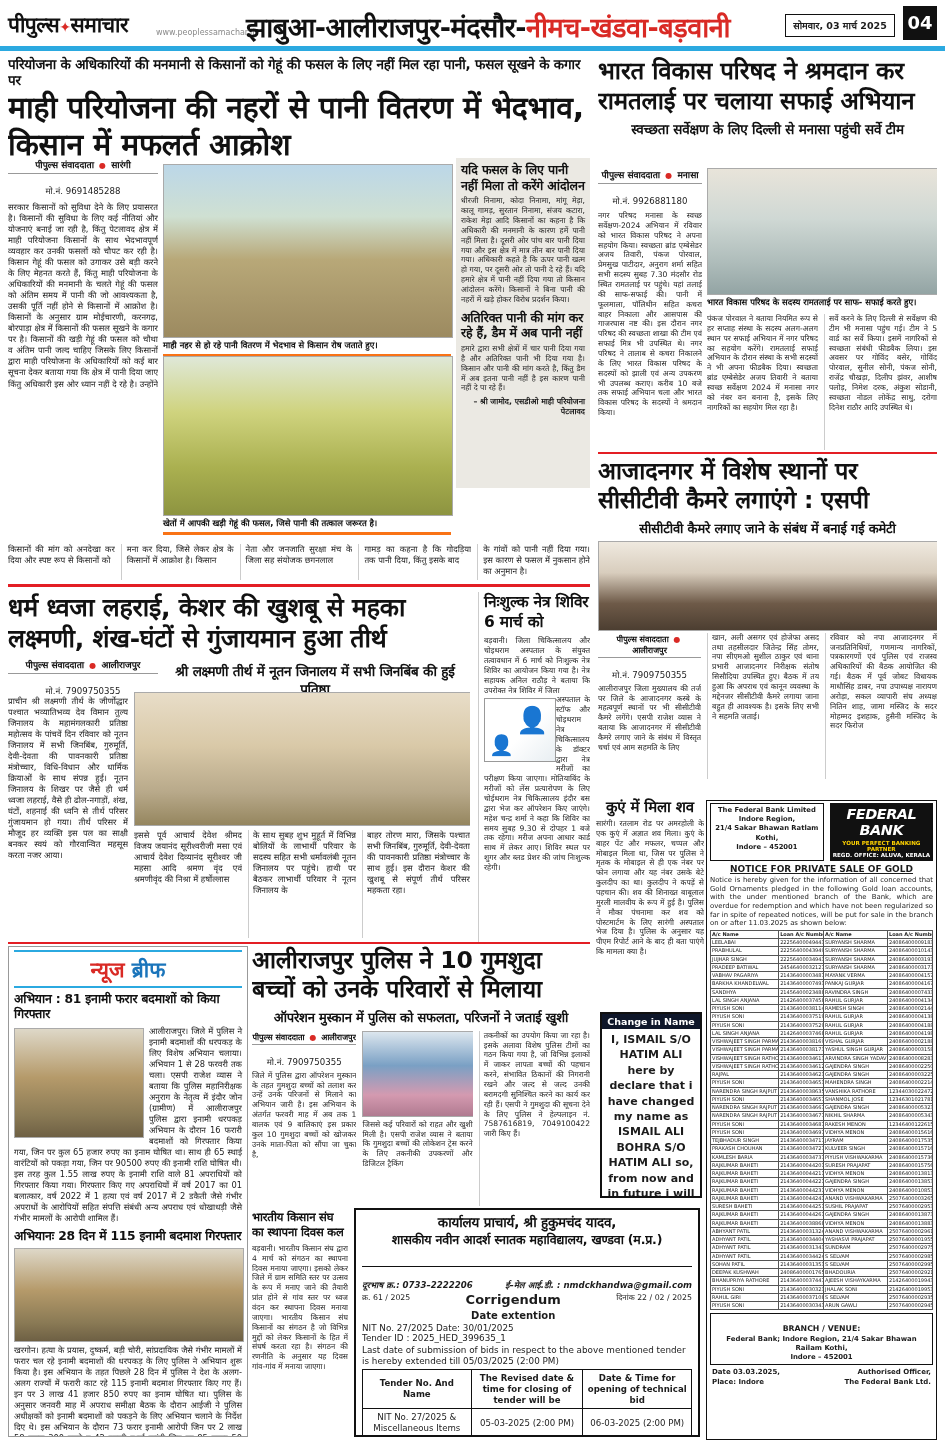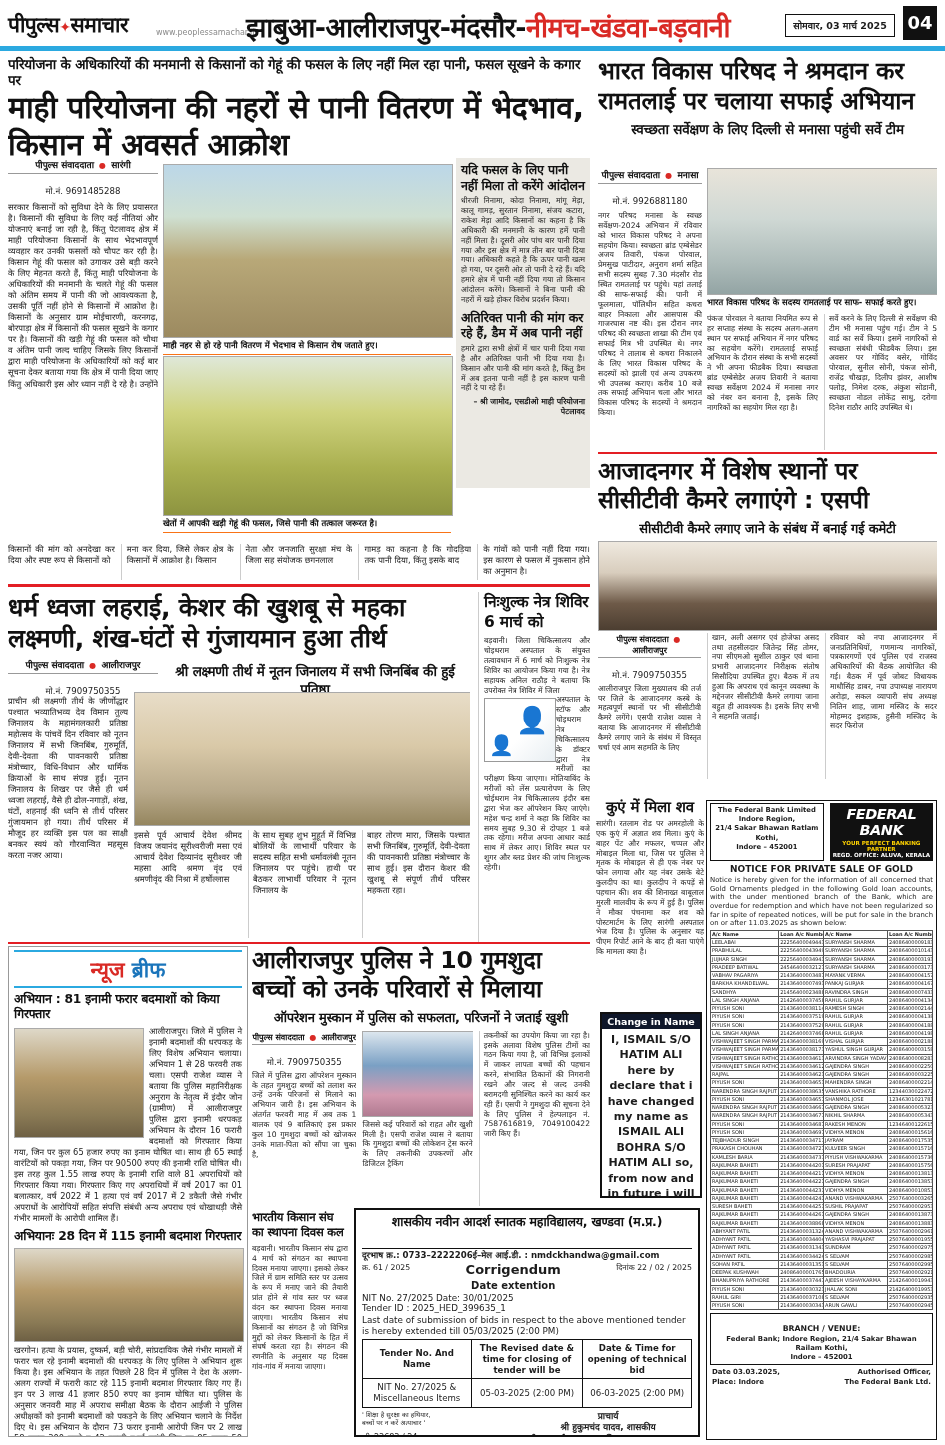--- a/index.html
+++ b/index.html
@@ -5,21 +5,21 @@
   html,body{margin:0;padding:0;background:#ffffff;}
   .page{position:relative;width:945px;height:1445px;background:#fff;overflow:hidden;
         font-family:"DejaVu Sans","Liberation Sans",sans-serif;color:#1c1c1c;}
   .abs{position:absolute;}
   .b{font-weight:bold;}
   .ctr{text-align:center;}
   .pre{white-space:pre-line;}
   .clip{overflow:hidden;}
   .body8{font-size:8.3px;line-height:1.33;text-align:justify;color:#1d1d1d;}
   .body7{font-size:7.6px;line-height:1.3;text-align:justify;color:#1d1d1d;}
-  .cap{font-size:8.4px;font-weight:bold;line-height:1.25;color:#111;border-bottom:1px solid #f97316;padding:2px 0 3px;}
+  .cap{font-size:8.4px;font-weight:bold;line-height:1.25;color:#111;border-bottom:3px solid #f97316;padding:2px 0 3px;}
   .byline{font-size:9px;font-weight:bold;text-align:center;color:#111;}
   .byline .dot{color:#d92a25;font-size:8px;padding:0 2px;}
   .phone{font-size:8.6px;text-align:center;color:#222;margin-top:11px;}
   .hl{color:#111;font-weight:bold;letter-spacing:-0.2px;}
   .redline{background:#e31e24;height:3px;}
   .photo{background:linear-gradient(180deg,#bcd7e8 0%,#cfe0d2 30%,#b8a878 55%,#9c8a60 100%);}
   .photo2{background:linear-gradient(180deg,#dfe8d8 0%,#cfd37e 35%,#aab050 70%,#8d9440 100%);}
   .photo3{background:linear-gradient(180deg,#e8e4da 0%,#cfd8d4 40%,#aebcba 75%,#93a4a4 100%);}
   .photo4{background:linear-gradient(180deg,#efe9df 0%,#d8cdbd 35%,#6e5a48 70%,#4c3e31 100%);}
   .photo5{background:linear-gradient(180deg,#e8ddc8 0%,#d9c9a8 40%,#b8a98a 75%,#95865f 100%);}
@@ -47,21 +47,21 @@
     <div class="abs ctr" style="left:235px;top:2px;width:490px;font-size:27px;font-weight:bold;letter-spacing:-0.5px;">
       <span style="color:#111;">झाबुआ-आलीराजपुर-मंदसौर-</span><span style="color:#d92a25;">नीमच-खंडवा-बड़वानी</span>
     </div>
     <div class="abs ctr" style="right:42px;top:8px;width:108px;border:1px solid #111;font-size:9.5px;font-weight:bold;padding:4px 0;">सोमवार, 03 मार्च 2025</div>
     <div class="abs ctr" style="right:0;top:0;width:34px;height:34px;background:#111;color:#fff;font-size:18px;font-weight:bold;line-height:34px;">04</div>
   </div>
   <div class="abs" style="left:0;top:46px;width:945px;height:5px;background:#2ba9e0;"></div>
 
   <div class="abs clip" style="left:8px;top:56px;width:582px;height:532px;">
     <div class="hl" style="font-size:13.5px;line-height:1.2;">परियोजना के अधिकारियों की मनमानी से किसानों को गेहूं की फसल के लिए नहीं मिल रहा पानी, फसल सूखने के कगार पर</div>
-    <div class="hl" style="font-size:30px;line-height:1.22;margin-top:2px;">माही परियोजना की नहरों से पानी वितरण में भेदभाव, किसान में अवसर्त आक्रोश</div>
+    <div class="hl" style="font-size:30px;line-height:1.22;margin-top:2px;">माही परियोजना की नहरों से पानी वितरण में भेदभाव, किसान में मफलर्त आक्रोश</div>
 
     <div class="abs clip" style="left:0;top:102px;width:150px;height:380px;">
       <div class="byline" style="border-bottom:1px solid #999;padding-bottom:2px;">
         <span>पीपुल्स संवाददाता</span> <span class="dot">●</span> <span>सारंगी</span>
       </div>
       <div class="phone">मो.नं. 9691485288</div>
       <div class="body8" style="margin-top:5px;">सरकार किसानों को सुविधा देने के लिए प्रयासरत है। किसानों की सुविधा के लिए कई नीतियां और योजनाएं बनाई जा रही है, किंतु पेटलावद क्षेत्र में माही परियोजना किसानों के साथ भेदभावपूर्ण व्यवहार कर उनकी फसलों को चौपट कर रही है। किसान गेहूं की फसल को उगाकर उसे बड़ी करने के लिए मेहनत करते हैं, किंतु माही परियोजना के अधिकारियों की मनमानी के चलते गेहूं की फसल को अंतिम समय में पानी की जो आवश्यकता है, उसकी पूर्ति नहीं होने से किसानों में आक्रोश है। किसानों के अनुसार ग्राम मोईचारणी, करनगढ़, बोरपाड़ा क्षेत्र में किसानों की फसल सूखने के कगार पर है। किसानों की खड़ी गेहूं की फसल को चौथा व अंतिम पानी जल्द चाहिए जिसके लिए किसानों द्वारा माही परियोजना के अधिकारियों को कई बार सूचना देकर बताया गया कि क्षेत्र में पानी दिया जाए किंतु अधिकारी इस ओर ध्यान नहीं दे रहे है। उन्होंने</div>
     </div>
 
     <div class="abs" style="left:155px;top:108px;width:288px;height:172px;">
@@ -189,22 +189,23 @@
       <div class="clip body7" style="width:108px;border-left:1px solid #ccc;padding-left:4px;">तकनीकों का उपयोग किया जा रहा है। इसके अलावा विशेष पुलिस टीमों का गठन किया गया है, जो विभिन्न इलाकों में जाकर लापता बच्चों की पहचान करने, संभावित ठिकानों की निगरानी रखने और जल्द से जल्द उनकी बरामदगी सुनिश्चित करने का कार्य कर रही हैं। एसपी ने गुमशुदा की सूचना देने के लिए पुलिस ने हेल्पलाइन नं. 7587616819, 7049100422 जारी किए हैं।</div>
     </div>
   </div>
 
   <div class="abs clip" style="left:252px;top:1210px;width:96px;height:227px;">
     <div class="hl" style="font-size:11.5px;line-height:1.3;">भारतीय किसान संघ का स्थापना दिवस कल</div>
     <div class="body7" style="margin-top:4px;">बड़वानी। भारतीय किसान संघ द्वारा 4 मार्च को संगठन का स्थापना दिवस मनाया जाएगा। इसको लेकर जिले में ग्राम समिति स्तर पर उत्सव के रूप में मनाए जाने की तैयारी प्रांत होने से गांव स्तर पर ध्वज वंदन कर स्थापना दिवस मनाया जाएगा। भारतीय किसान संघ किसानों का संगठन है जो विभिन्न मुद्दों को लेकर किसानों के हित में संघर्ष करता रहा है। संगठन की रणनीति के अनुसार यह दिवस गांव-गांव में मनाया जाएगा।</div>
   </div>
 
   <div class="abs clip" style="left:354px;top:1208px;width:346px;height:229px;border:2px solid #111;box-sizing:border-box;padding:3px 6px;">
+    <div class="hl ctr" style="font-size:13.5px;">कार्यालय प्राचार्य, श्री हुकुमचंद यादव,</div>
     <div class="hl ctr" style="font-size:12.5px;border-bottom:1px solid #111;padding-bottom:18px;">शासकीय नवीन आदर्श स्नातक महाविद्यालय, खण्डवा (म.प्र.)</div>
-    <div style="display:flex;margin-top:0;">
+    <div style="display:flex;justify-content:space-between;margin-top:12px;font-style:italic;">
       <span class="b" style="font-size:8.6px;">दूरभाष क्र.: 0733–2222206</span>
       <span class="b" style="font-size:8.6px;">ई–मेल आई.डी. : nmdckhandwa@gmail.com</span>
     </div>
     <div style="display:flex;justify-content:space-between;align-items:flex-start;margin-top:1px;">
       <span style="font-size:7.8px;">क्र. 61 / 2025</span>
       <span class="b ctr" style="font-size:13px;">
         <span>Corrigendum</span><br>
         <span style="font-size:10px;">Date extention</span>
       </span>
       <span style="font-size:7.8px;">दिनांक  22 / 02 / 2025</span>
@@ -253,21 +254,21 @@
       <div class="pre b ctr" style="width:116px;border:1px solid #111;font-size:6.8px;line-height:1.35;padding:2px 1px;">The Federal Bank Limited
 Indore Region,
 21/4 Sakar Bhawan Ratlam Kothi,
 Indore – 452001</div>
       <div class="ctr" style="width:107px;background:#111;color:#fff;padding:3px 1px;">
         <div class="b" style="font-size:14.5px;font-style:italic;letter-spacing:-0.5px;">FEDERAL BANK</div>
         <div style="font-size:5.6px;color:#ffd200;font-weight:bold;margin-top:2px;">YOUR PERFECT BANKING PARTNER</div>
         <div style="font-size:5.6px;color:#fff;font-weight:bold;">REGD. OFFICE: ALUVA, KERALA</div>
       </div>
     </div>
-    <div class="b ctr" style="font-size:9px;margin-top:3px;">NOTICE FOR PRIVATE SALE OF GOLD</div>
+    <div class="b ctr" style="font-size:9px;text-decoration:underline;margin-top:3px;">NOTICE FOR PRIVATE SALE OF GOLD</div>
     <div style="font-size:6.9px;line-height:1.25;text-align:justify;margin-top:2px;">Notice is hereby given for the information of all concerned that Gold Ornaments pledged in the following Gold loan accounts, with the under mentioned branch of the Bank, which are overdue for redemption and which have not been regularized so far in spite of repeated notices, will be put for sale in the branch on or after 11.03.2025 as shown below:</div>
     <table class="fed-table" style="width:100%;margin-top:2px;table-layout:fixed;">
       <tbody>
           <tr style="font-weight:bold;">
         <td style="width:31%;">A/c Name</td>
         <td style="width:20%;">Loan A/c Number</td>
         <td style="width:29%;">A/c Name</td>
         <td style="width:20%;">Loan A/c Number</td>
       </tr>
       </tbody>

